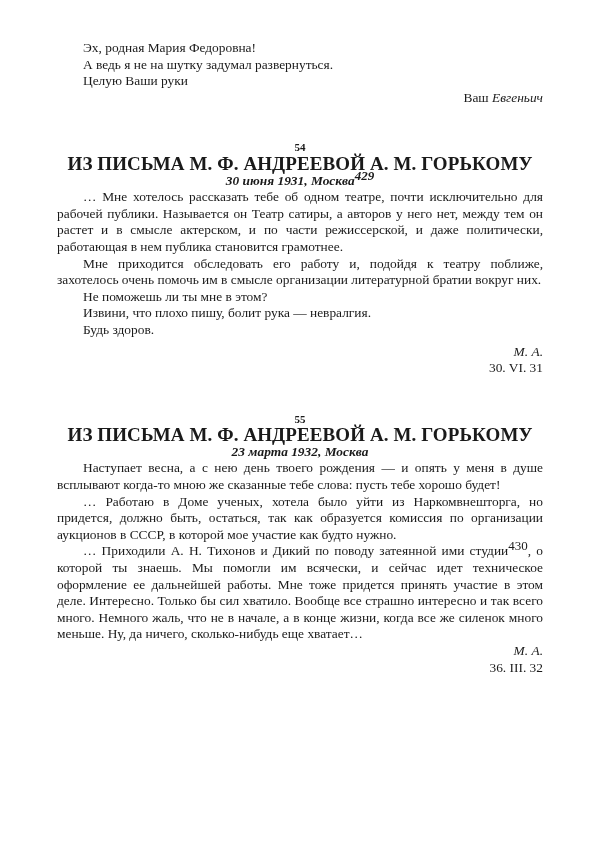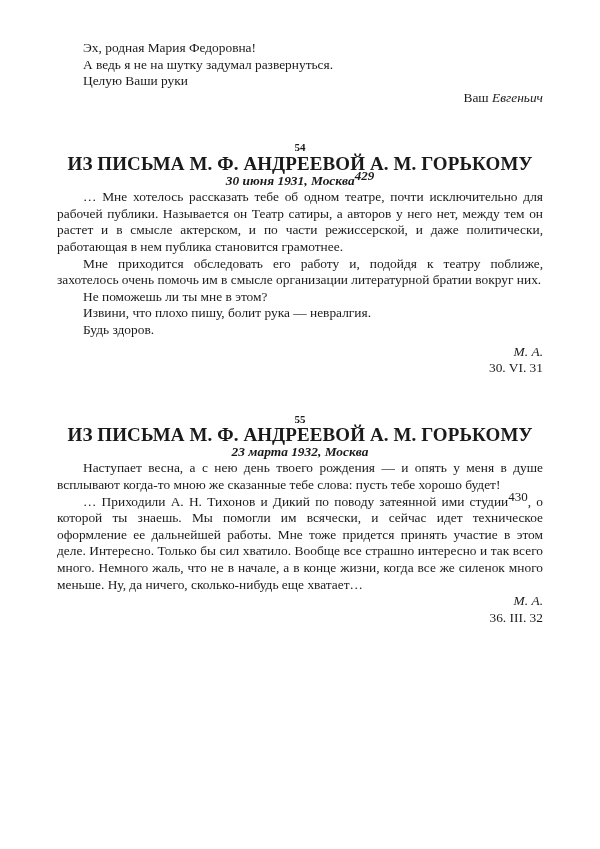--- a/index.html
+++ b/index.html
@@ -48,18 +48,19 @@
     <p class="right">30. VI. 31</p>
   </section>
 
   <div class="gap2"></div>
 
   <section>
     <p class="num">55</p>
     <p class="title">ИЗ ПИСЬМА М. Ф. АНДРЕЕВОЙ А. М. ГОРЬКОМУ</p>
     <p class="date">23 марта 1932, Москва</p>
     <p class="p">Наступает весна, а с нею день твоего рождения — и опять у меня в душе всплывают когда-то мною же сказанные тебе слова: пусть тебе хорошо будет!</p>
+    <p class="p">… Работаю в Доме ученых, хотела было уйти из Наркомвнешторга, но придется, должно быть, остаться, так как образуется комиссия по организации аукционов в СССР, в которой мое участие как будто нужно.</p>
     <p class="p"><span>… Приходили А. Н. Тихонов и Дикий по поводу затеянной ими студии</span><sup>430</sup><span>, о которой ты знаешь. Мы помогли им всячески, и сейчас идет техническое оформление ее дальнейшей работы. Мне тоже придется принять участие в этом деле. Интересно. Только бы сил хватило. Вообще все страшно интересно и так всего много. Немного жаль, что не в начале, а в конце жизни, когда все же силенок много меньше. Ну, да ничего, сколько-нибудь еще хватает…</span></p>
     <p class="right"><i>М. А.</i></p>
     <p class="right">36. III. 32</p>
   </section>
 
 </div>
 
 </body></html>

